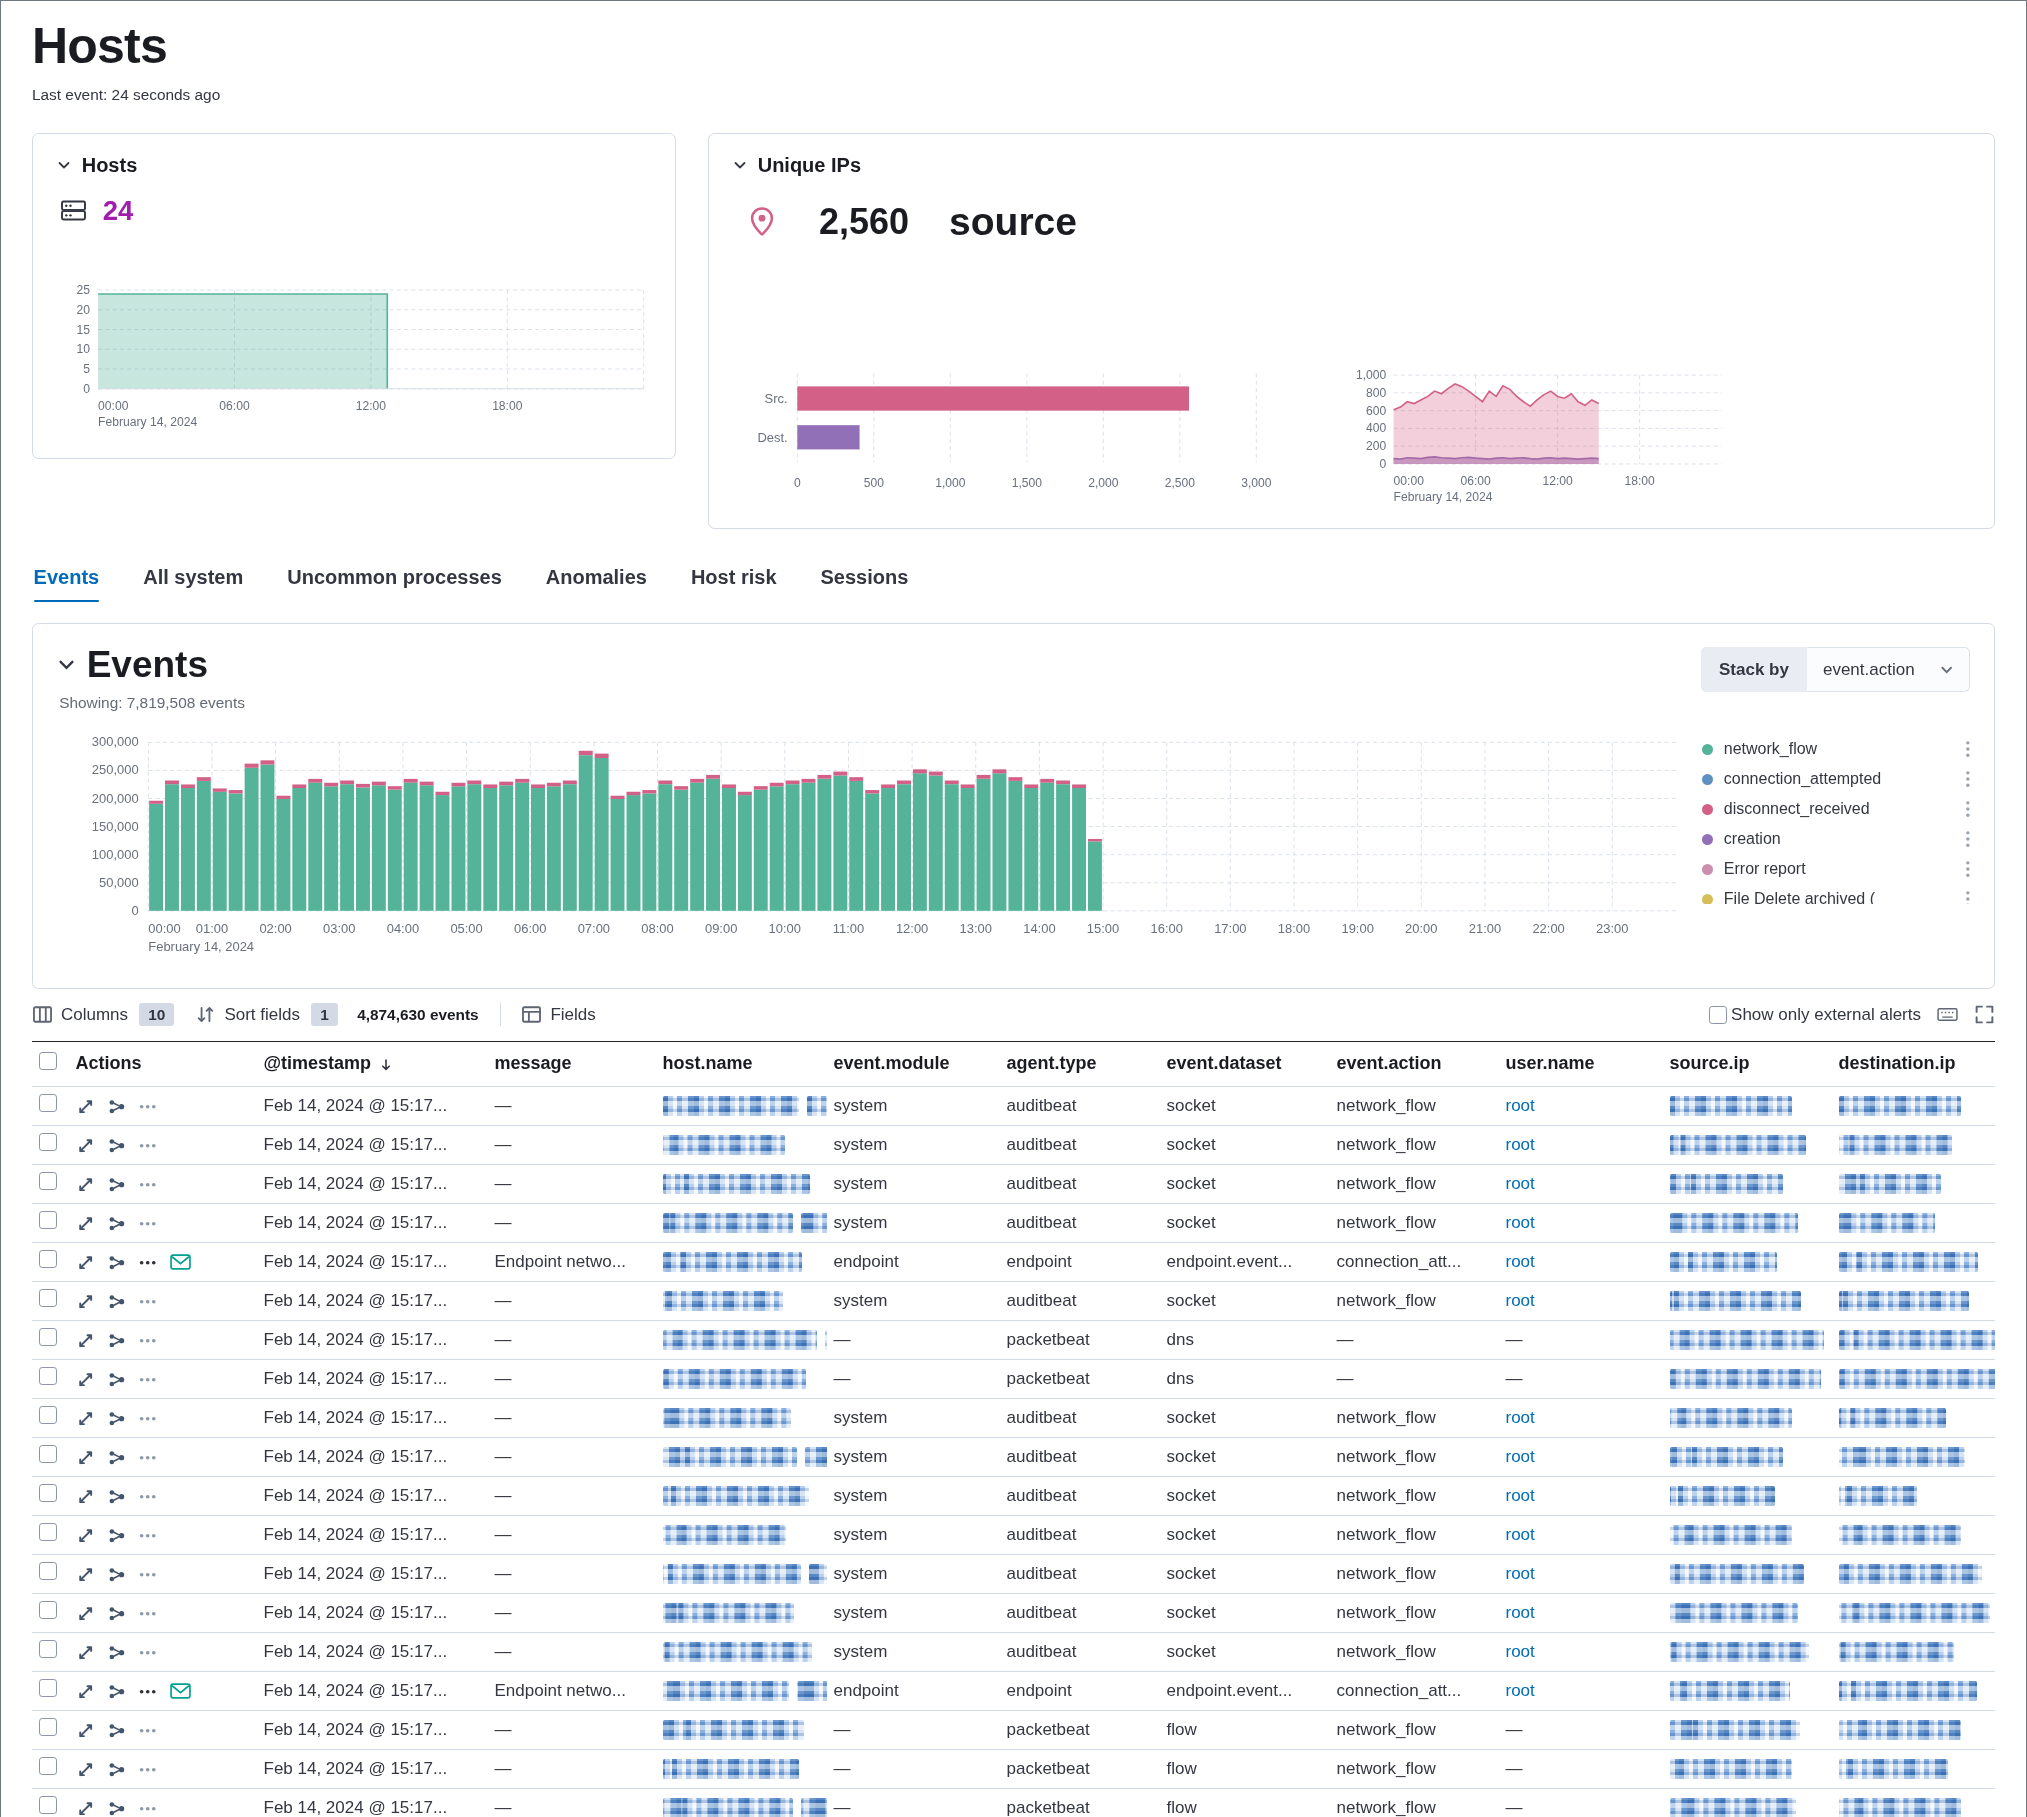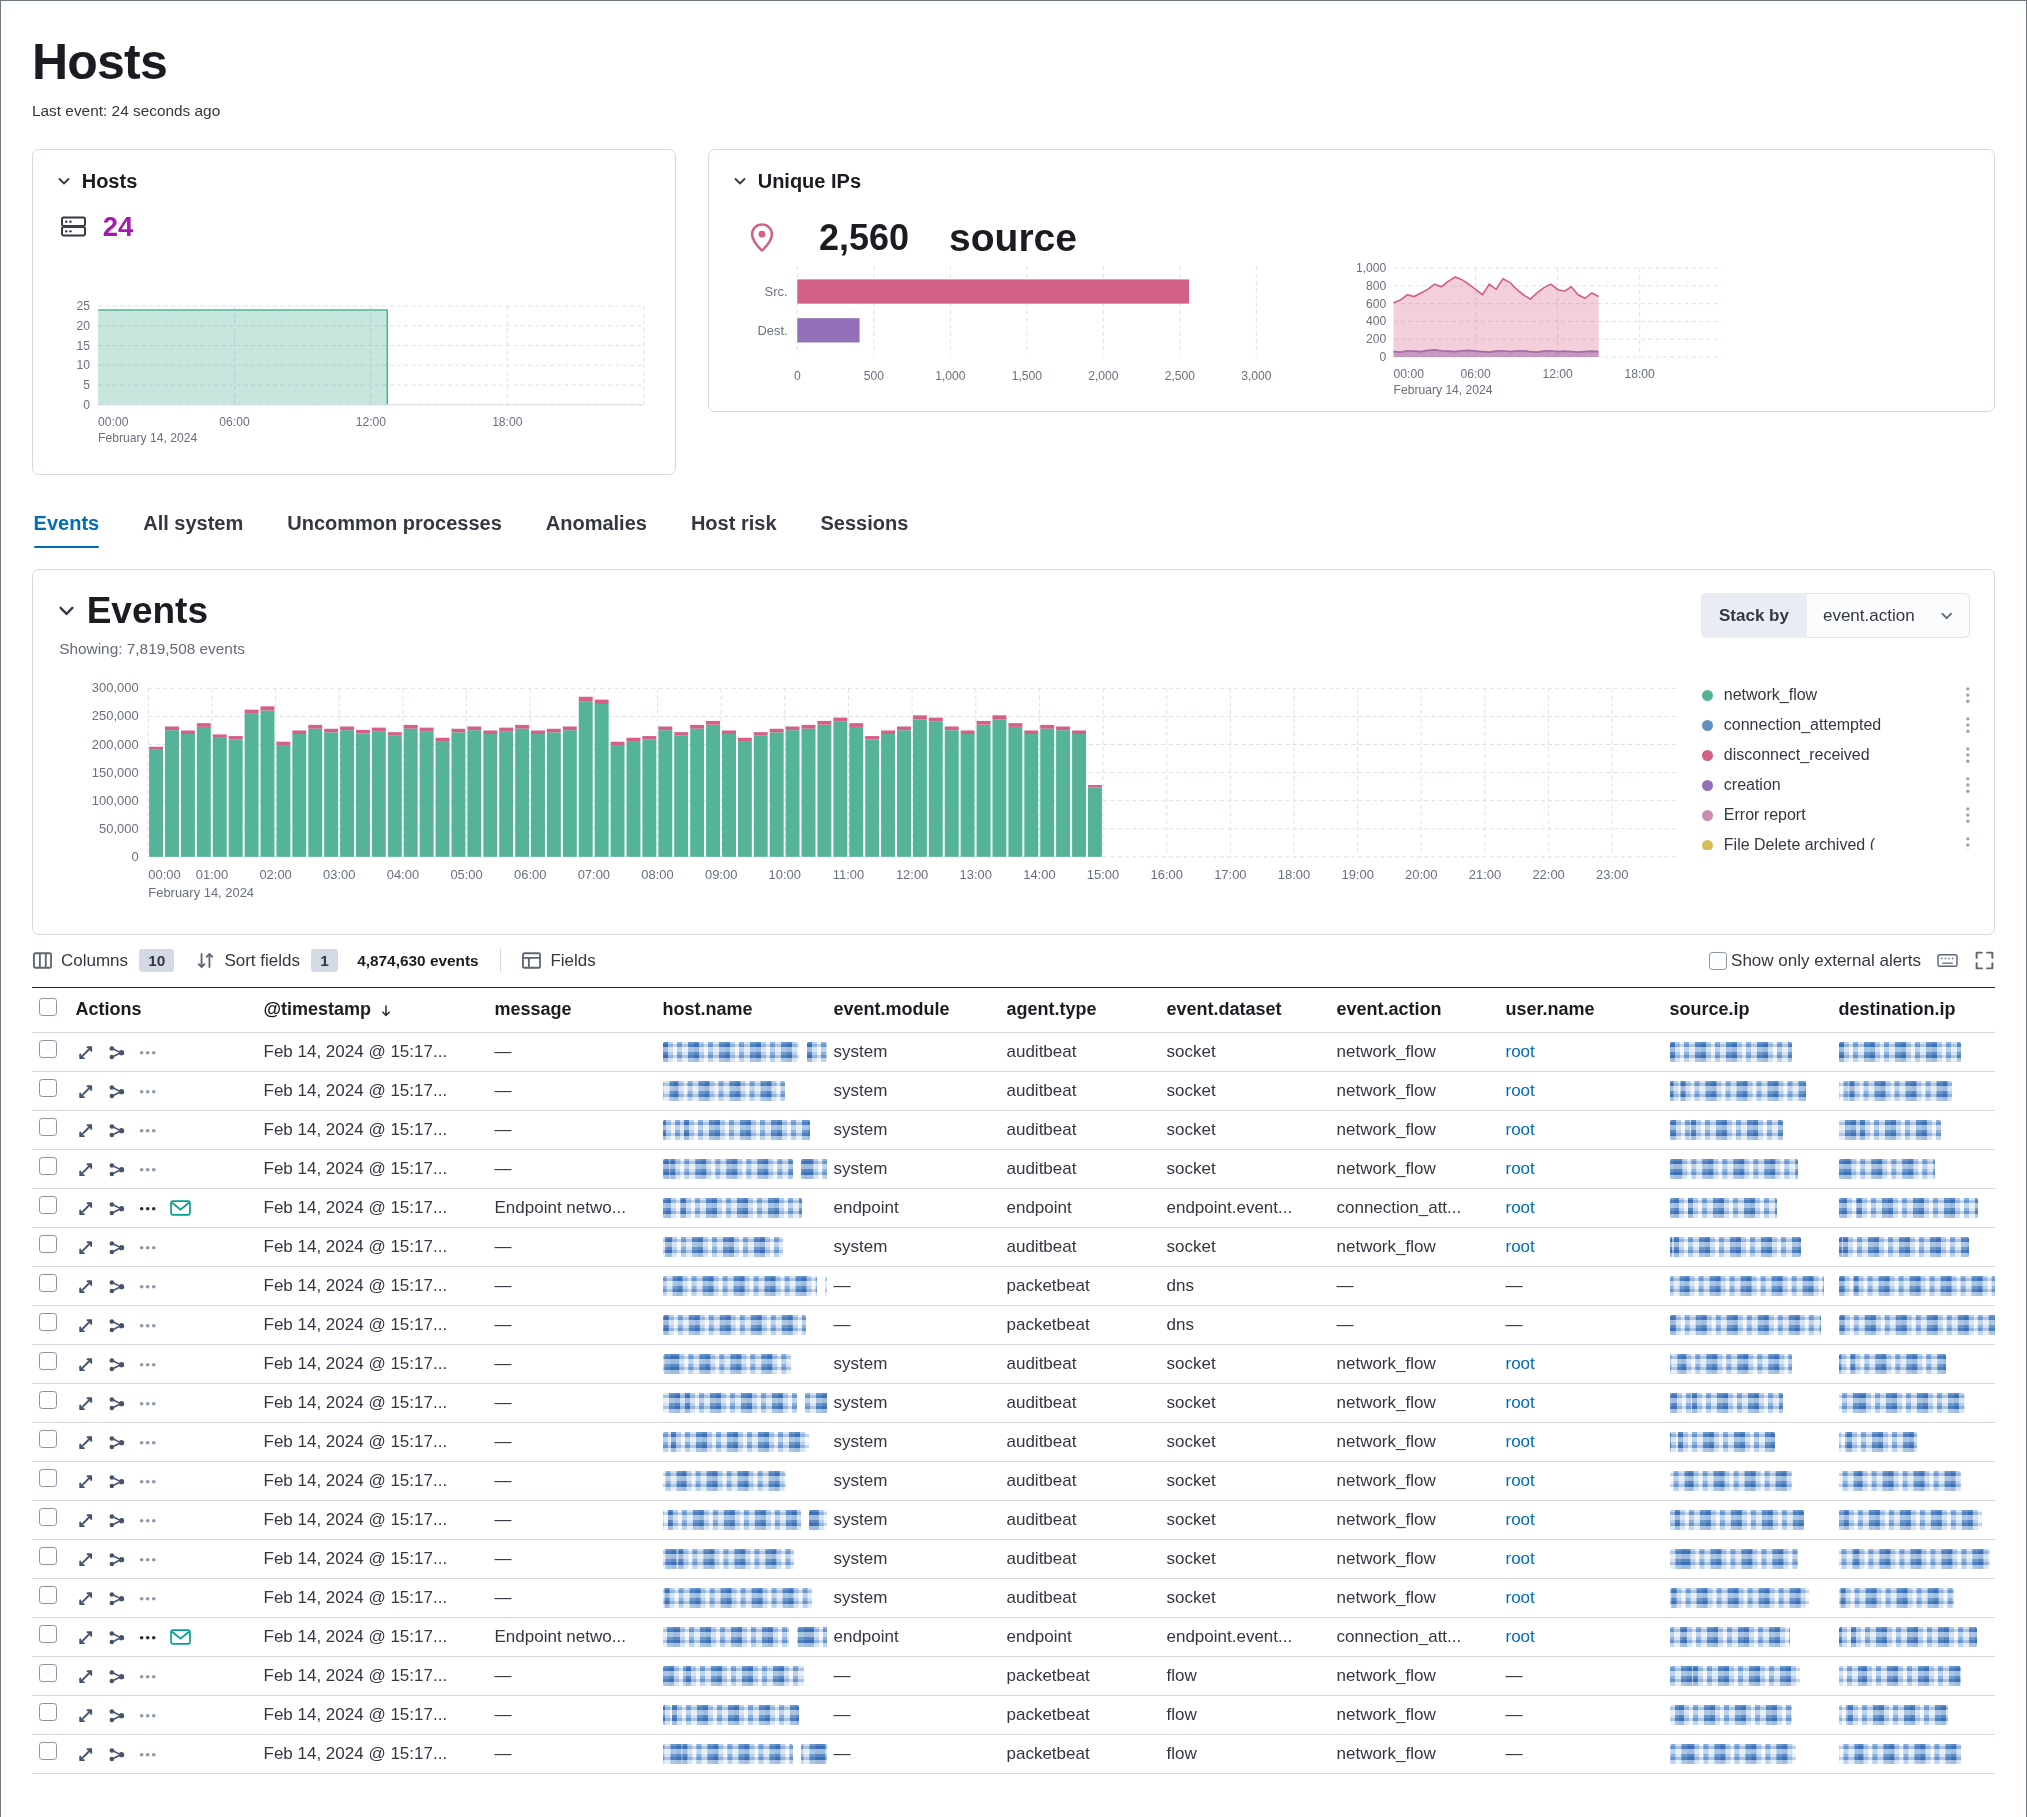--- a/index.html
+++ b/index.html
@@ -1,27 +1,27 @@
 <!DOCTYPE html>
 <html style="font-size:13px"><head>
 <meta charset="utf-8">
 <style>
 *{box-sizing:border-box;margin:0;padding:0}
 html,body{background:#fff}
 body{font-family:"Liberation Sans","DejaVu Sans",sans-serif;color:#343741}
 svg{font-family:inherit}
-.screen{width:2027px;height:1818px;border:1.6px solid #70777f;background:#fff;overflow:hidden;padding:32px 31px 0;position:relative}
+.screen{width:2027px;height:1818px;border:1.6px solid #70777f;background:#fff;overflow:hidden;padding:16px 31px 0;position:relative}
 
 h1{font-size:50px;font-weight:800;color:#1a1c21;letter-spacing:-0.8px}
 .last-event{font-size:15.4px;margin-top:11.3px;color:#343741}
 
 .kpi-row{display:flex;gap:32px;margin-top:29px}
 .panel{border:0.8px solid #d3dae6;border-radius:6.5px;background:#fff;padding:19.4px 23px;display:flex;flex-direction:column}
 .hosts-panel{width:644px;height:326px}
-.ips-panel{flex:1;height:263px}
+.ips-panel{flex:1;height:396px}
 .acc{display:flex;align-items:center;gap:9.7px;background:none;border:0;font:inherit;font-size:20px;font-weight:700;color:#1a1c21;cursor:pointer;padding:0}
 .acc .chev{width:16px;height:16px;color:#343741}
 .acc.big{font-size:37px;font-weight:800}
 .acc.big .chev{width:21px;height:21px}
 .kpi{display:flex;align-items:center;gap:14.6px;margin-top:18px;padding-left:3.2px}
 .kpi .hic{width:29px;height:29px;color:#343741}
 .kpi-num{font-size:27.5px;font-weight:600;color:#a21caf}
 .chart-bottom{margin-top:auto}
 
 .ips-kpis{display:flex;margin-top:23px;padding-left:13px}

